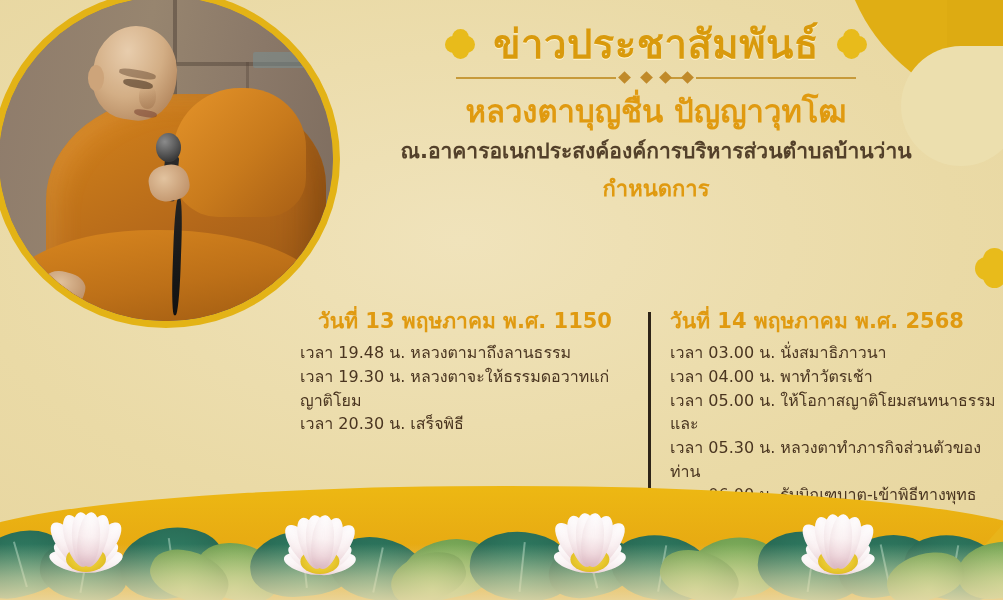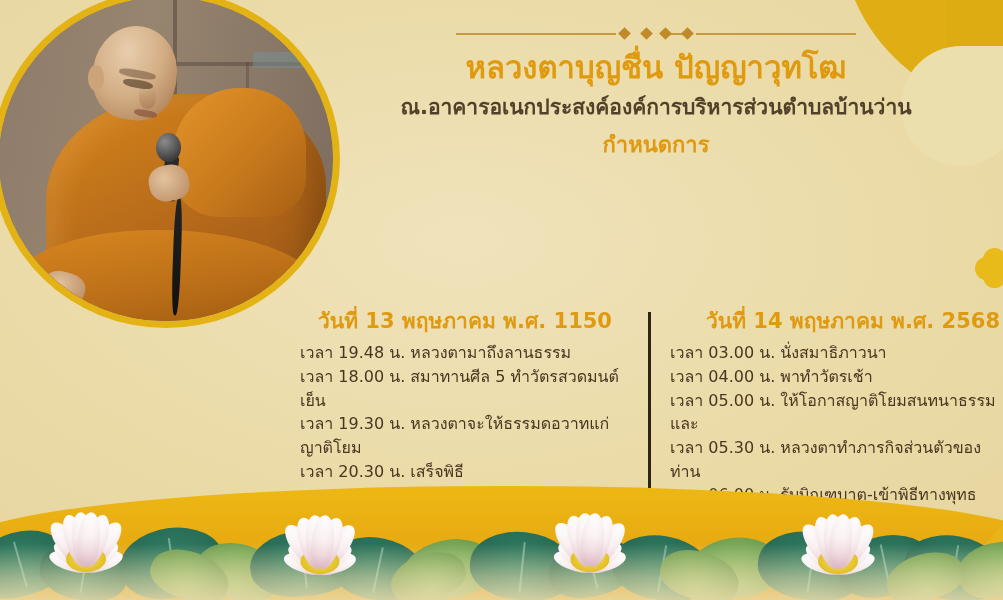--- a/index.html
+++ b/index.html
@@ -238,21 +238,21 @@
   .col.right { width:352px; padding-left:22px; }
   .divider {
     position:absolute; left:348px; top:4px;
     width:3px; height:188px; background:#2e2418;
   }
   .col-title {
     font-size:21px; font-weight:bold; color:#e09a10;
     margin-bottom:6px; line-height:1.3;
   }
   .col.left .col-title { text-align:center; }
-  .col.right .col-title { text-align:right; }
+  .col.right .col-title { text-align:left; }
   .sched-line {
     font-size:16px; color:#4a3520; line-height:1.48;
     white-space:pre-wrap;
   }
   .sched-line.cont { text-align:right; padding-right:42px; }
   .sched-line.cont2 { text-align:right; padding-right:70px; }
   .sched-line.cont3 { text-align:right; padding-right:78px; }
 
   
   .band {
@@ -355,20 +355,37 @@
       <div class="ph-mouth"></div>
       <div class="ph-mic-cable"></div>
       <div class="ph-mic-body"></div>
       <div class="ph-mic-head"></div>
       <div class="ph-hand"></div>
       <div class="ph-hand2"></div>
     </div>
   </div>
 
   <div class="header">
+    <div class="title-row">
+      <div class="quatrefoil">
+        <span></span>
+          <span></span>
+          <span></span>
+          <span></span>
+          <span></span>
+      </div>
+      <div class="main-title">ข่าวประชาสัมพันธ์</div>
+      <div class="quatrefoil">
+        <span></span>
+          <span></span>
+          <span></span>
+          <span></span>
+          <span></span>
+      </div>
+    </div>
 
     <div class="title-rule">
       <div class="ln l"></div>
       <div class="dia d1"></div>
         <div class="dia d2"></div>
       <div class="mid"></div>
       <div class="dia d3"></div>
         <div class="dia d4"></div>
       <div class="ln r"></div>
     </div>
@@ -383,21 +400,20 @@
       <span></span>
       <span></span>
       <span></span>
       <span></span>
   </div>
 
   <div class="sched">
     <div class="col left">
       <div class="col-title">วันที่ 13 พฤษภาคม พ.ศ. 1150</div>
       <div class="sched-line">เวลา 19.48 น. หลวงตามาถึงลานธรรม</div>
-      <div class="sched-line">เวลา 18.00 น. สมาทานศีล 5 ทำวัตรสวดมนต์เย็น</div>
       <div class="sched-line">เวลา 19.30 น. หลวงตาจะให้ธรรมดอวาทแก่ญาติโยม</div>
       <div class="sched-line">เวลา 20.30 น. เสร็จพิธี</div>
     </div>
 
     <div class="divider"></div>
 
     <div class="col right">
       <div class="col-title">วันที่ 14 พฤษภาคม พ.ศ. 2568</div>
       <div class="sched-line">เวลา 03.00 น. นั่งสมาธิภาวนา</div>
       <div class="sched-line">เวลา 04.00 น. พาทำวัตรเช้า</div>

